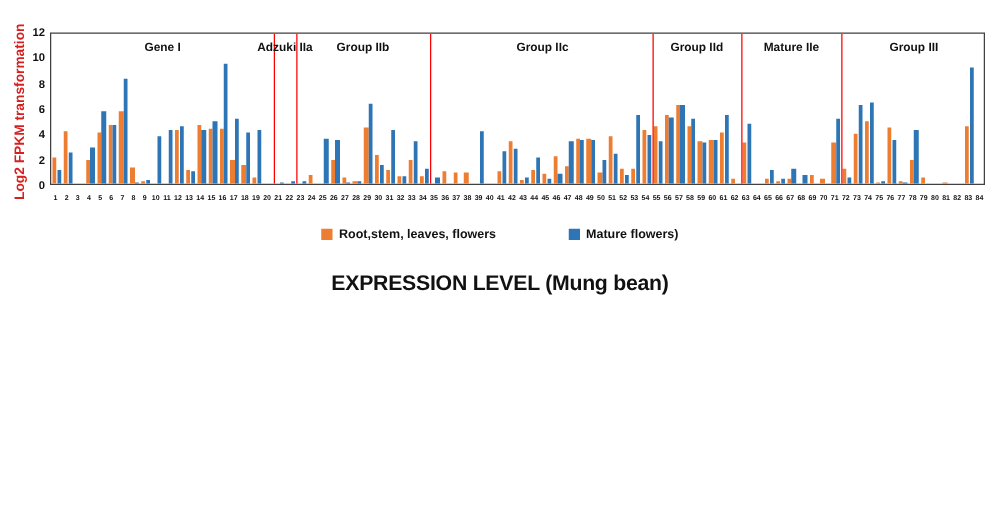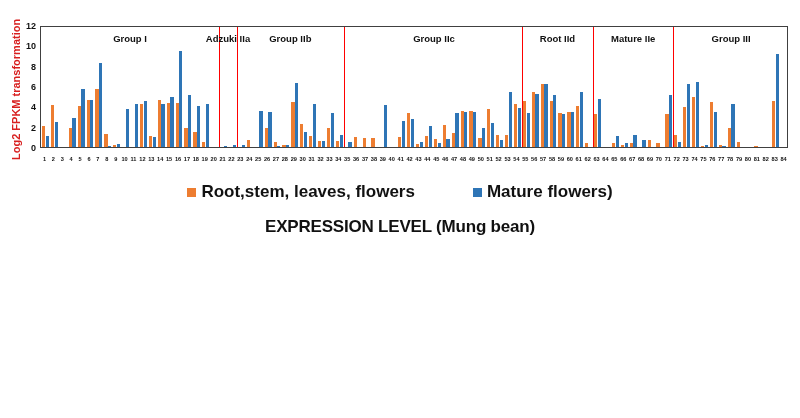--- a/index.html
+++ b/index.html
@@ -67,21 +67,21 @@
   }
 
   .xlabel{
     position:absolute;left:0;right:0;text-align:center;
     font-size:11px;font-weight:bold;color:#d81f1f;
   }
 
   .legend{position:absolute;left:0;right:0;display:flex;justify-content:center;gap:58px;}
   .legend-item{display:flex;align-items:center;gap:5px;}
   .swatch{width:9px;height:9px;display:inline-block;}
-  .legend-text{font-size:17px;font-weight:bold;color:#111;white-space:nowrap;}
+  .legend-text{font-size:10px;font-weight:bold;color:#111;white-space:nowrap;}
 </style>
 </head>
 <body>
 
 <div class="chart-block" id="chart-top">
   <div class="ylabel" id="ylabel-top" style="left: 10px; top: 160px;">Log2 FPKM transformation</div>
   <div class="ytick-col" id="yticks-top" style="left: 18px; top: 26px; height: 122px;">
       <div class="ytick" style="top: 122px;">0</div>
       <div class="ytick" style="top: 101.667px;">2</div>
       <div class="ytick" style="top: 81.3333px;">4</div>
@@ -221,29 +221,29 @@
         <div class="bar s1" style="left: 601.339px; width: 3.20571px; height: 6.94167px;"></div>
         <div class="bar s1" style="left: 628.053px; width: 3.20571px; height: 51.5667px;"></div>
         <div class="bar s1" style="left: 636.958px; width: 3.20571px; height: 4.95833px;"></div>
         <div class="bar s1" style="left: 645.862px; width: 3.20571px; height: 63.4667px;"></div>
         <div class="bar s1" style="left: 654.767px; width: 3.20571px; height: 65.45px;"></div>
         <div class="bar s1" style="left: 663.672px; width: 3.20571px; height: 1.98333px;"></div>
         <div class="bar s1" style="left: 672.577px; width: 3.20571px; height: 34.7083px;"></div>
         <div class="bar s1" style="left: 681.481px; width: 3.20571px; height: 1px;"></div>
         <div class="bar s1" style="left: 690.386px; width: 3.20571px; height: 42.6417px;"></div>
         <div class="bar s1" style="left: 734.91px; width: 3.20571px; height: 93.2167px;"></div>
-        <div class="grouplabel" style="left: 89.0476px; top: 6px;">Group I</div>
+        <div class="grouplabel" style="left: 89.0476px; top: 6px;">Gene I</div>
         <div class="divider" style="left: 178.095px;"></div>
         <div class="grouplabel" style="left: 187px; top: 6px;">Adzuki IIa</div>
         <div class="divider" style="left: 195.905px;"></div>
         <div class="grouplabel" style="left: 249.333px; top: 6px;">Group IIb</div>
         <div class="divider" style="left: 302.762px;"></div>
         <div class="grouplabel" style="left: 393px; top: 6px;">Group IIc</div>
         <div class="divider" style="left: 480.857px;"></div>
-        <div class="grouplabel" style="left: 516.476px; top: 6px;">Root IId</div>
+        <div class="grouplabel" style="left: 516.476px; top: 6px;">Group IId</div>
         <div class="divider" style="left: 552.095px;"></div>
         <div class="grouplabel" style="left: 592.167px; top: 6px;">Mature IIe</div>
         <div class="divider" style="left: 632.238px;"></div>
         <div class="grouplabel" style="left: 690.119px; top: 6px;">Group III</div>
       </div>
   </div>
   <div class="xticks" id="xticks-top" style="left: 40px; top: 150px; width: 748px;">
       <div class="xtick" style="left: 4.45238px;">1</div>
       <div class="xtick" style="left: 13.3571px;">2</div>
       <div class="xtick" style="left: 22.2619px;">3</div>

